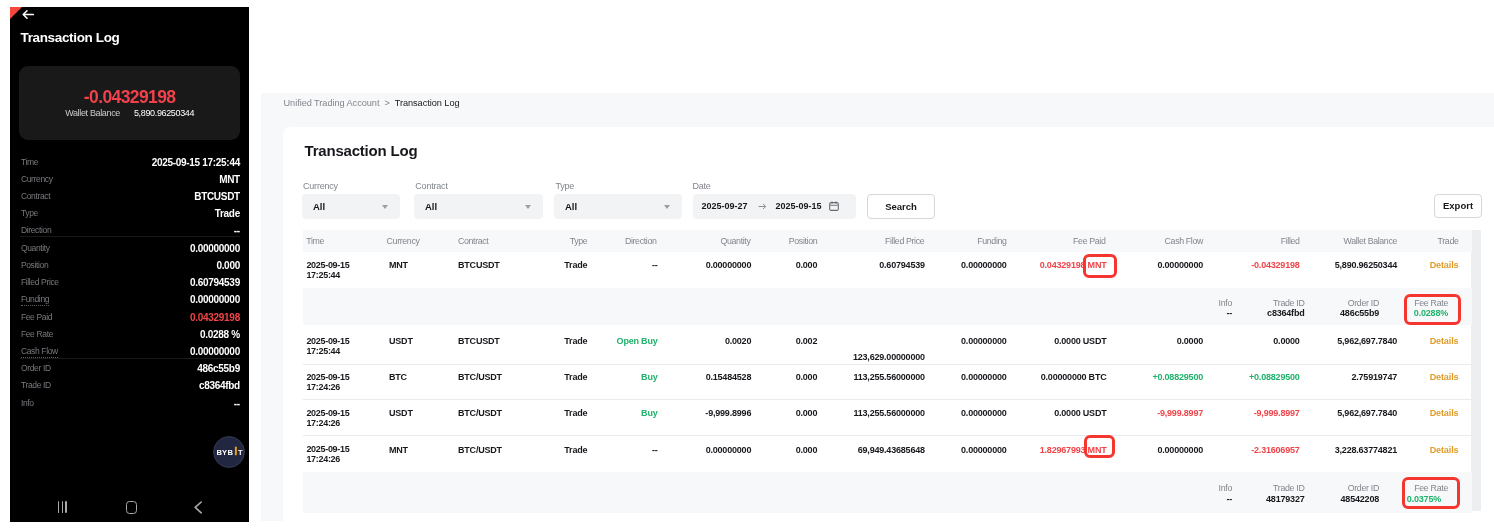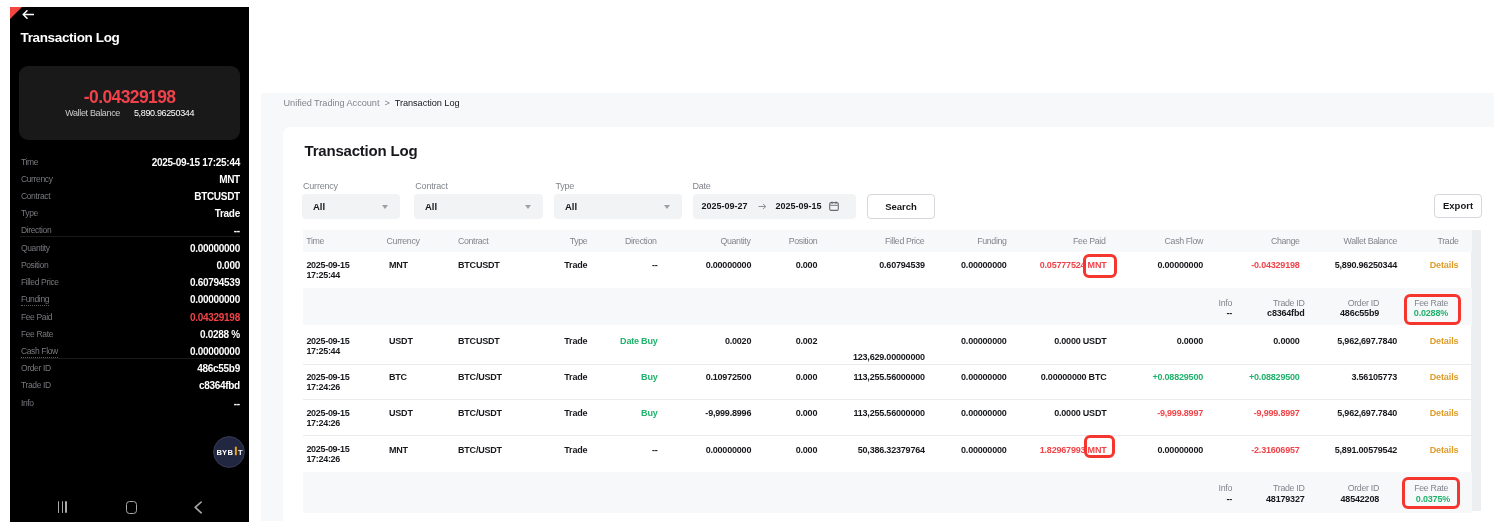--- a/index.html
+++ b/index.html
@@ -177,64 +177,64 @@
 <div class="h" style="left:386.6px">Currency</div>
 <div class="h" style="left:458px">Contract</div>
 <div class="h" style="right:906.7px">Type</div>
 <div class="h" style="right:837.5px">Direction</div>
 <div class="h" style="right:743.5px">Quantity</div>
 <div class="h" style="right:676.7px">Position</div>
 <div class="h" style="right:569.7px">Filled Price</div>
 <div class="h" style="right:487.4px">Funding</div>
 <div class="h" style="right:388.5px">Fee Paid</div>
 <div class="h" style="right:291.0px">Cash Flow</div>
-<div class="h" style="right:194.4px">Change</div>
+<div class="h" style="right:194.4px">Filled</div>
 <div class="h" style="right:97.0px">Wallet Balance</div>
 <div class="h" style="right:35.5px">Trade</div>
 <div class="c time2" style="left:306.4px;top:259.6px">2025-09-15<br>17:25:44</div>
 <div class="c" style="left:389px;top:260.0px">MNT</div>
 <div class="c" style="left:458px;top:260.0px">BTCUSDT</div>
 <div class="c " style="right:906.7px;top:260.0px">Trade</div>
 <div class="c " style="right:836.5px;top:260.0px">--</div>
 <div class="c " style="right:742.8px;top:260.0px">0.00000000</div>
 <div class="c " style="right:676.8px;top:260.0px">0.000</div>
 <div class="c " style="right:569.2px;top:260.0px">0.60794539</div>
 <div class="c " style="right:487.4px;top:260.0px">0.00000000</div>
-<div class="c rd" style="right:387.5px;top:260.0px">0.05777524 MNT</div>
+<div class="c rd" style="right:387.5px;top:260.0px">0.04329198 MNT</div>
 <div class="c " style="right:291.0px;top:260.0px">0.00000000</div>
 <div class="c rd" style="right:194.4px;top:260.0px">-0.04329198</div>
 <div class="c " style="right:97.0px;top:260.0px">5,890.96250344</div>
 <div class="c or" style="right:35.5px;top:260.0px">Details</div>
 <div class="c time2" style="left:306.4px;top:335.7px">2025-09-15<br>17:25:44</div>
 <div class="c" style="left:389px;top:336.1px">USDT</div>
 <div class="c" style="left:458px;top:336.1px">BTCUSDT</div>
 <div class="c " style="right:906.7px;top:336.1px">Trade</div>
-<div class="c gr" style="right:836.5px;top:336.1px">Date Buy</div>
+<div class="c gr" style="right:836.5px;top:336.1px">Open Buy</div>
 <div class="c " style="right:742.8px;top:336.1px">0.0020</div>
 <div class="c " style="right:676.8px;top:336.1px">0.002</div>
 <div class="c " style="right:569.2px;top:352px">123,629.00000000</div>
 <div class="c " style="right:487.4px;top:336.1px">0.00000000</div>
 <div class="c " style="right:387.5px;top:336.1px">0.0000 USDT</div>
 <div class="c " style="right:291.0px;top:336.1px">0.0000</div>
 <div class="c " style="right:194.4px;top:336.1px">0.0000</div>
 <div class="c " style="right:97.0px;top:336.1px">5,962,697.7840</div>
 <div class="c or" style="right:35.5px;top:336.1px">Details</div>
 <div class="c time2" style="left:306.4px;top:371.7px">2025-09-15<br>17:24:26</div>
 <div class="c" style="left:389px;top:372.1px">BTC</div>
 <div class="c" style="left:458px;top:372.1px">BTC/USDT</div>
 <div class="c " style="right:906.7px;top:372.1px">Trade</div>
 <div class="c gr" style="right:836.5px;top:372.1px">Buy</div>
-<div class="c " style="right:742.8px;top:372.1px">0.10972500</div>
+<div class="c " style="right:742.8px;top:372.1px">0.15484528</div>
 <div class="c " style="right:676.8px;top:372.1px">0.000</div>
 <div class="c " style="right:569.2px;top:372.1px">113,255.56000000</div>
 <div class="c " style="right:487.4px;top:372.1px">0.00000000</div>
 <div class="c " style="right:387.5px;top:372.1px">0.00000000 BTC</div>
 <div class="c gr" style="right:291.0px;top:372.1px">+0.08829500</div>
 <div class="c gr" style="right:194.4px;top:372.1px">+0.08829500</div>
-<div class="c " style="right:97.0px;top:372.1px">3.56105773</div>
+<div class="c " style="right:97.0px;top:372.1px">2.75919747</div>
 <div class="c or" style="right:35.5px;top:372.1px">Details</div>
 <div class="c time2" style="left:306.4px;top:407.9px">2025-09-15<br>17:24:26</div>
 <div class="c" style="left:389px;top:408.3px">USDT</div>
 <div class="c" style="left:458px;top:408.3px">BTC/USDT</div>
 <div class="c " style="right:906.7px;top:408.3px">Trade</div>
 <div class="c gr" style="right:836.5px;top:408.3px">Buy</div>
 <div class="c " style="right:742.8px;top:408.3px">-9,999.8996</div>
 <div class="c " style="right:676.8px;top:408.3px">0.000</div>
 <div class="c " style="right:569.2px;top:408.3px">113,255.56000000</div>
 <div class="c " style="right:487.4px;top:408.3px">0.00000000</div>
@@ -243,26 +243,26 @@
 <div class="c rd" style="right:194.4px;top:408.3px">-9,999.8997</div>
 <div class="c " style="right:97.0px;top:408.3px">5,962,697.7840</div>
 <div class="c or" style="right:35.5px;top:408.3px">Details</div>
 <div class="c time2" style="left:306.4px;top:444.2px">2025-09-15<br>17:24:26</div>
 <div class="c" style="left:389px;top:444.6px">MNT</div>
 <div class="c" style="left:458px;top:444.6px">BTC/USDT</div>
 <div class="c " style="right:906.7px;top:444.6px">Trade</div>
 <div class="c " style="right:836.5px;top:444.6px">--</div>
 <div class="c " style="right:742.8px;top:444.6px">0.00000000</div>
 <div class="c " style="right:676.8px;top:444.6px">0.000</div>
-<div class="c " style="right:569.2px;top:444.6px">50,386.32379764</div>
+<div class="c " style="right:569.2px;top:444.6px">69,949.43685648</div>
 <div class="c " style="right:487.4px;top:444.6px">0.00000000</div>
 <div class="c rd" style="right:387.5px;top:444.6px">1.82967993 MNT</div>
 <div class="c " style="right:291.0px;top:444.6px">0.00000000</div>
 <div class="c rd" style="right:194.4px;top:444.6px">-2.31606957</div>
-<div class="c " style="right:97.0px;top:444.6px">5,891.00579542</div>
+<div class="c " style="right:97.0px;top:444.6px">3,228.63774821</div>
 <div class="c or" style="right:35.5px;top:444.6px">Details</div>
 <div class="rline" style="top:363.7px"></div>
 <div class="rline" style="top:399.4px"></div>
 <div class="rline" style="top:435.0px"></div>
 <div class="band" style="top:288px;height:37.4px"></div>
 <div class="bl" style="right:262.0px;top:297.7px">Info</div>
 <div class="bv " style="right:262.0px;top:308.0px">--</div>
 <div class="bl" style="right:189.5px;top:297.7px">Trade ID</div>
 <div class="bv " style="right:189.5px;top:308.0px">c8364fbd</div>
 <div class="bl" style="right:115.0px;top:297.7px">Order ID</div>
@@ -270,16 +270,16 @@
 <div class="bl" style="right:46.0px;top:297.7px">Fee Rate</div>
 <div class="bv gr" style="right:46.0px;top:308.0px">0.0288%</div>
 <div class="band" style="top:471.7px;height:41.8px"></div>
 <div class="bl" style="right:262.0px;top:482.8px">Info</div>
 <div class="bv " style="right:262.0px;top:493.5px">--</div>
 <div class="bl" style="right:189.5px;top:482.8px">Trade ID</div>
 <div class="bv " style="right:189.5px;top:493.5px">48179327</div>
 <div class="bl" style="right:115.0px;top:482.8px">Order ID</div>
 <div class="bv " style="right:115.0px;top:493.5px">48542208</div>
 <div class="bl" style="right:46.0px;top:482.8px">Fee Rate</div>
-<div class="bv gr" style="right:44px;top:493.5px">0.0375%</div>
+<div class="bv gr" style="right:53px;top:493.5px">0.0375%</div>
 <div class="rbox" style="left:1082.5px;top:254.3px;width:34.5px;height:23.3px"></div>
 <div class="rbox" style="left:1404px;top:294.4px;width:57px;height:30.8px"></div>
 <div class="rbox" style="left:1083.7px;top:435.4px;width:31.3px;height:22.6px"></div>
 <div class="rbox" style="left:1401.8px;top:477.1px;width:58.2px;height:31.9px"></div>
 </body></html>

